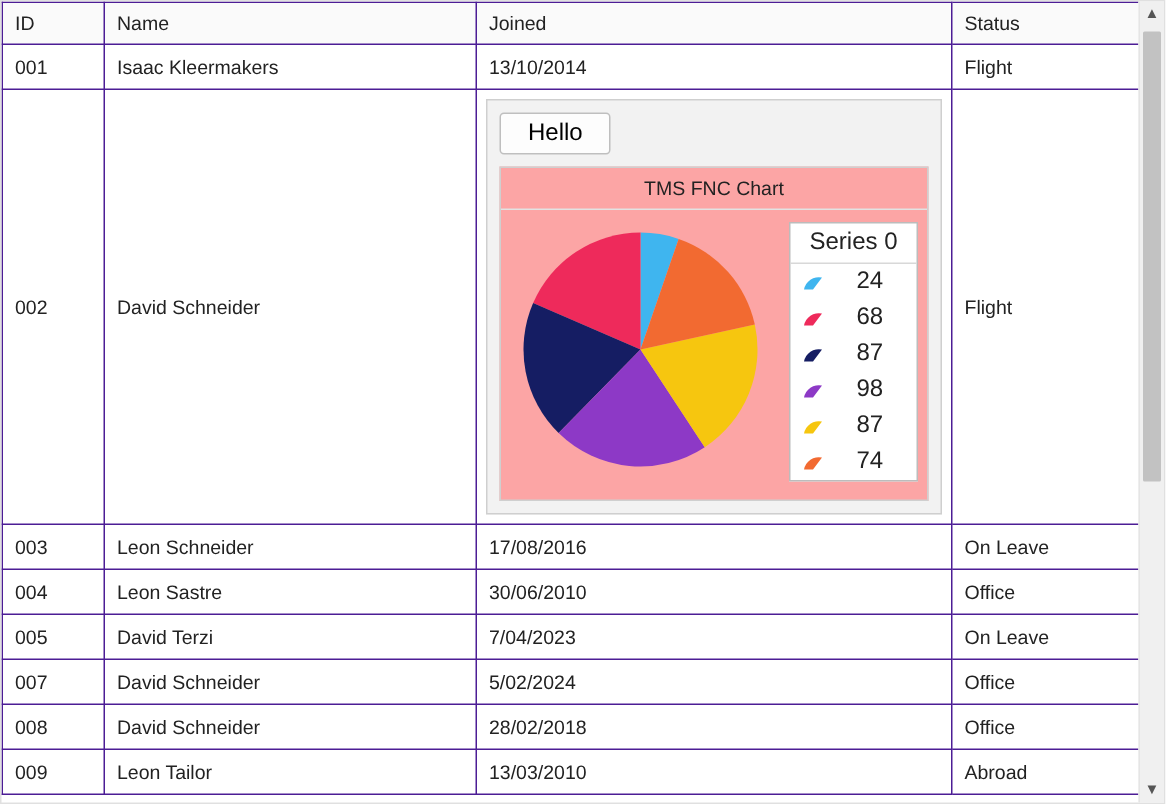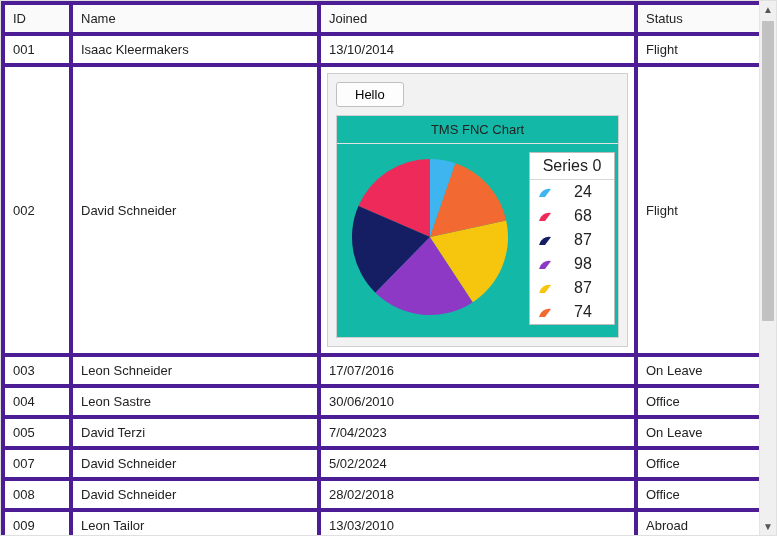--- a/index.html
+++ b/index.html
@@ -9,27 +9,27 @@
   .scrollbar { width: 17px; background: #f0f0f0; border-left: 1px solid #e5e5e5; position: relative; }
   .scroll-arrow { position: absolute; left: 0; right: 0; height: 17px; display: flex; align-items: center; justify-content: center; color: #555; font-size: 10px; }
   .scroll-arrow.top { top: 0; }
   .scroll-arrow.bot { bottom: 0; }
   .scroll-thumb { position: absolute; left: 2px; right: 2px; top: 20px; height: 300px; background: #c2c2c2; border-radius: 1px; }
   table { width: 100%; border-collapse: collapse; table-layout: fixed; }
   col.id { width: 68px; }
   col.name { width: 248px; }
   col.joined { width: 317px; }
   col.status { width: 126px; }
-  th, td { border: 4px solid #4c1d95; padding: 6px 8px; text-align: left; vertical-align: middle; font-weight: normal; }
+  th, td { border: 1px solid #4c1d95; padding: 6px 8px; text-align: left; vertical-align: middle; font-weight: normal; }
   th { background: #fafafa; height: 28px; }
   td { background: #fff; height: 30px; }
   .chart-cell { padding: 6px; }
   .chart-card { border: 1px solid #cfcfcf; background: #f2f2f2; padding: 8px; }
-  .hello-btn { display: inline-block; background: #fdfdfd; border: 1px solid #bfbfbf; border-radius: 3px; padding: 4px 18px; font-size: 13px; cursor: pointer; }
-  .chart-inner { margin-top: 8px; border: 1px solid #cfcfcf; background: #14b8a6; }
+  .hello-btn { display: inline-block; background: #fdfdfd; border: 1px solid #bfbfbf; border-radius: 3px; padding: 4px 18px; font-size: 16px; cursor: pointer; }
+  .chart-inner { margin-top: 8px; border: 1px solid #cfcfcf; background: #fca5a5; }
   .chart-title { text-align: center; padding: 6px 0; border-bottom: 1px solid #e2e2e2; font-size: 13px; }
   .chart-body { display: flex; padding: 8px 8px 12px 8px; gap: 14px; align-items: flex-start; }
   .pie-wrap { flex: 0 0 auto; }
   .legend { border: 1px solid #bcbcbc; background: #fff; font-size: 16px; min-width: 86px; }
   .legend-title { text-align: center; padding: 4px 6px; border-bottom: 1px solid #d8d8d8; }
   .legend-row { display: flex; align-items: center; gap: 22px; padding: 3px 8px; }
   .swatch { width: 14px; height: 12px; display: inline-flex; align-items: center; justify-content: center; }
 </style>
 </head>
 <body>
@@ -125,21 +125,21 @@
                       </div>
                     </div>
                   </div>
                 </div></div>
             </td>
             <td>Flight</td>
           </tr>
           <tr>
             <td>003</td>
             <td>Leon Schneider</td>
-            <td>17/07/2016</td>
+            <td>17/08/2016</td>
             <td>On Leave</td>
           </tr>
           <tr>
             <td>004</td>
             <td>Leon Sastre</td>
             <td>30/06/2010</td>
             <td>Office</td>
           </tr>
           <tr>
             <td>005</td>

